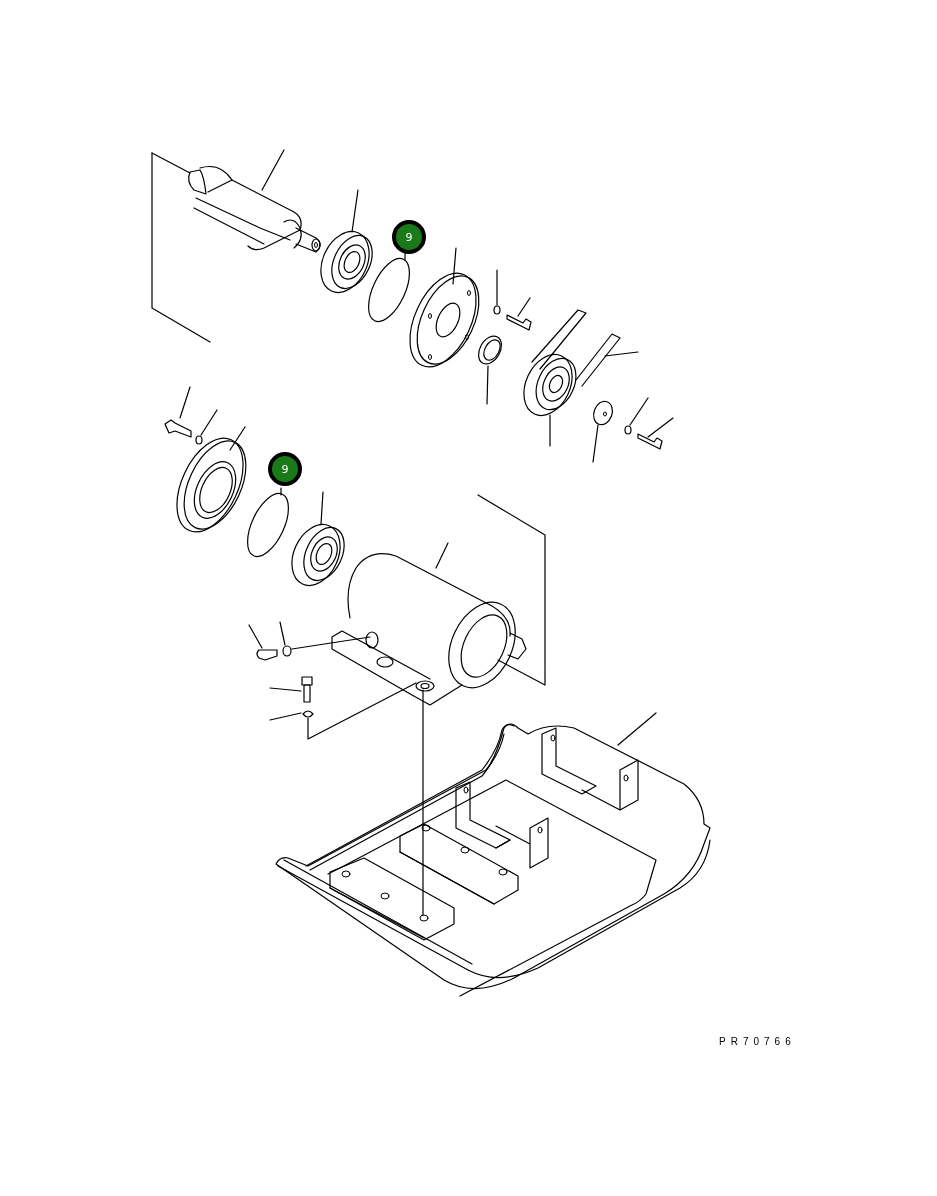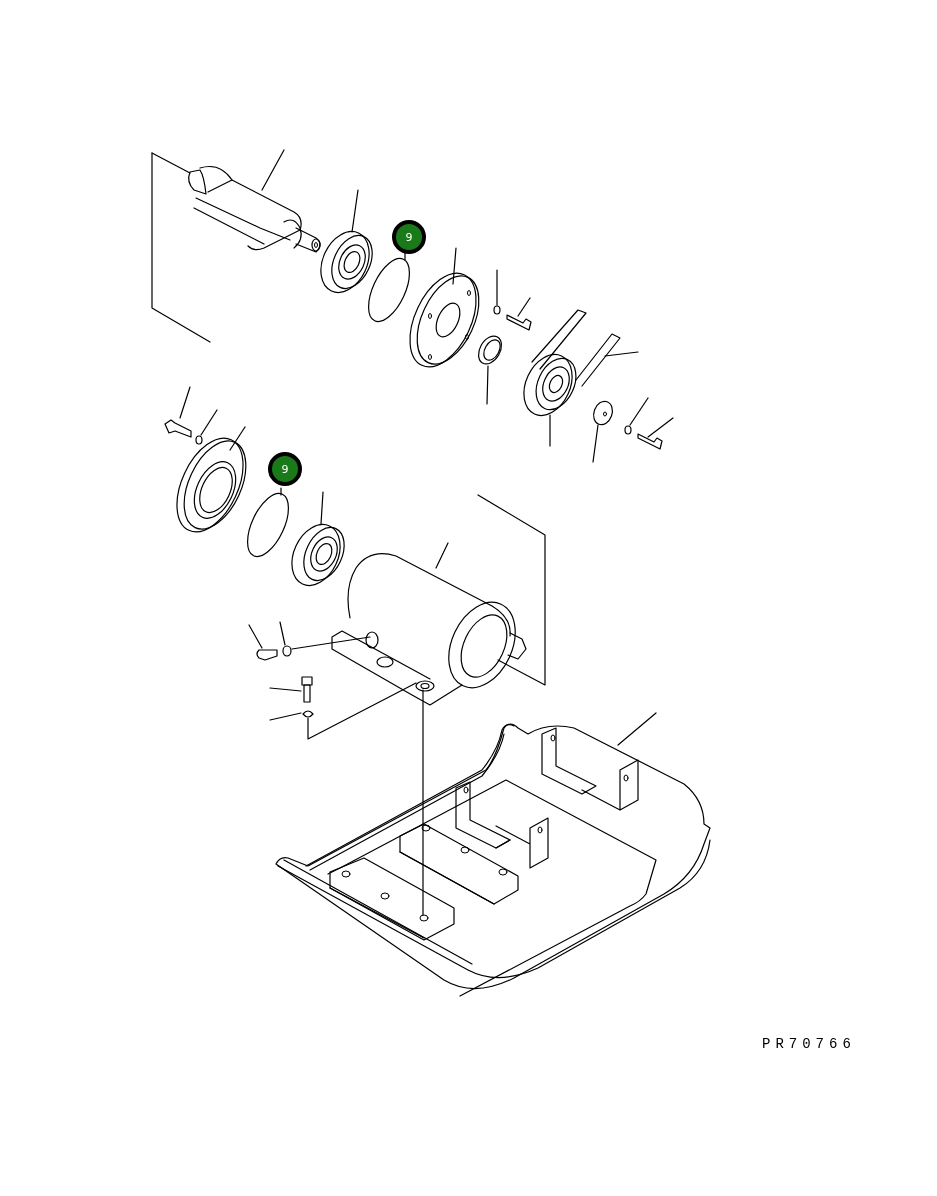--- a/index.html
+++ b/index.html
@@ -1,21 +1,21 @@
 <!DOCTYPE html>
 <html><head>
 <meta charset="utf-8">
 <style>
   html, body { margin: 0; padding: 0; background: #ffffff; }
   body { width: 937px; height: 1196px; position: relative; overflow: hidden; font-family: "DejaVu Sans", sans-serif; }
   svg.drawing { position: absolute; left: 0; top: 0; }
   .ln { fill: none; stroke: #000; stroke-width: 1.2; stroke-linejoin: round; stroke-linecap: round; }
   .thin { stroke-width: 1; }
   .badge { position: absolute; width: 34px; height: 34px; border-radius: 50%; background: #1a7a1a; border: 4px solid #000; box-sizing: border-box; display: flex; align-items: center; justify-content: center; color: #ffffff; font-size: 11px; font-family: "DejaVu Sans", sans-serif; cursor: pointer; }
-  .docid { position: absolute; left: 719px; top: 1036px; font-family: Liberation Mono, monospace; font-size: 14px; letter-spacing: 5px; color: #000; margin-left: 43px; }
+  .docid { position: absolute; left: 719px; top: 1036px; font-family: Liberation Sans, sans-serif; font-size: 10px; letter-spacing: 5px; color: #000; }
 </style>
 </head>
 <body>
 
 <svg class="drawing" width="937" height="1196" viewBox="0 0 937 1196" xmlns="http://www.w3.org/2000/svg">
 
   <g>
     <polyline class="ln" points="152,153 152,308 210,342"></polyline>
     <line class="ln" x1="152" y1="153" x2="190" y2="173"></line>
   </g>

